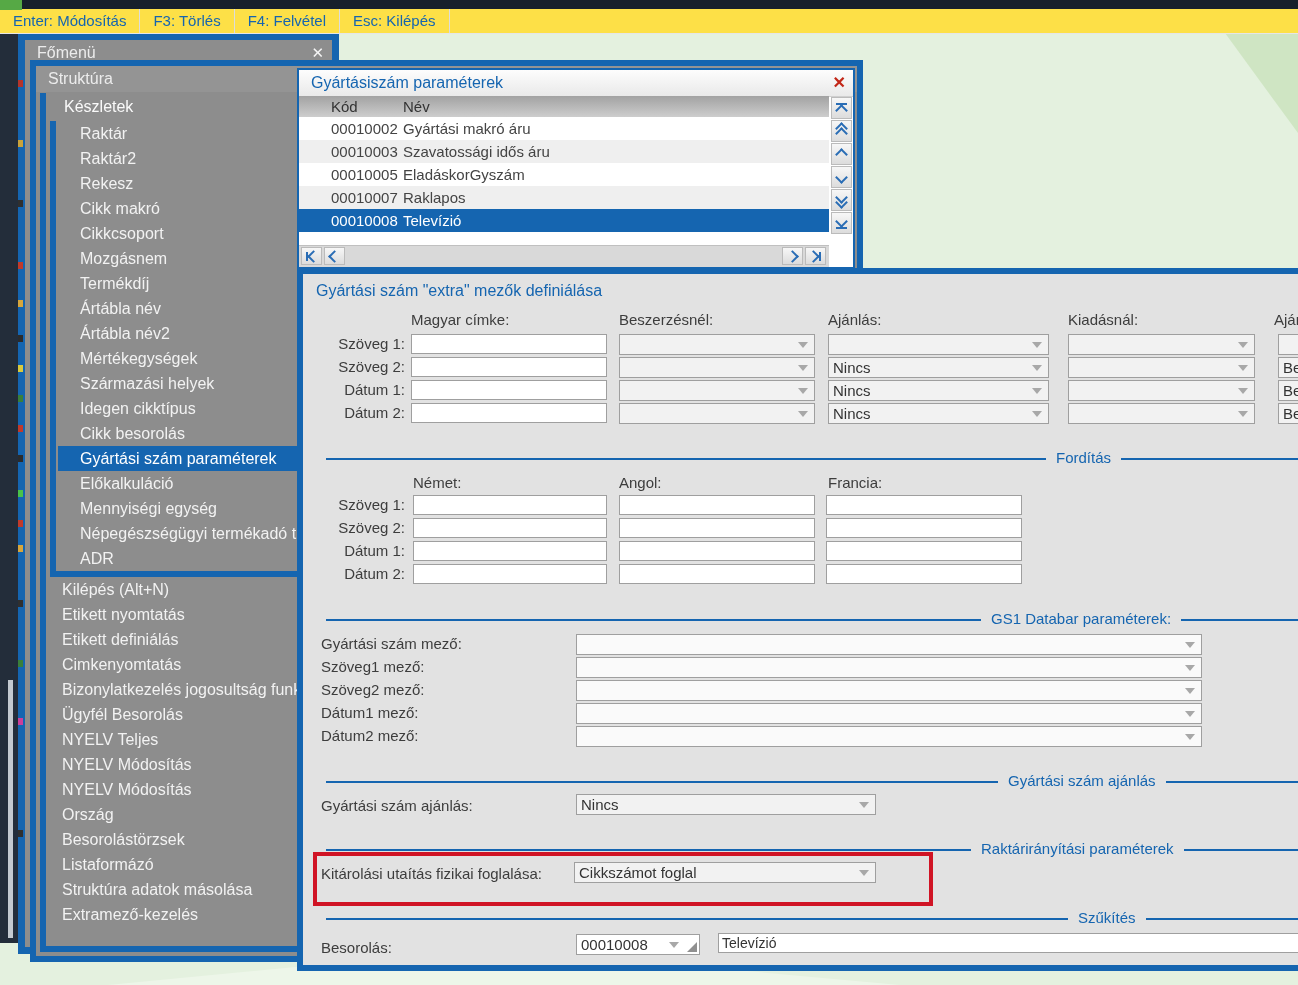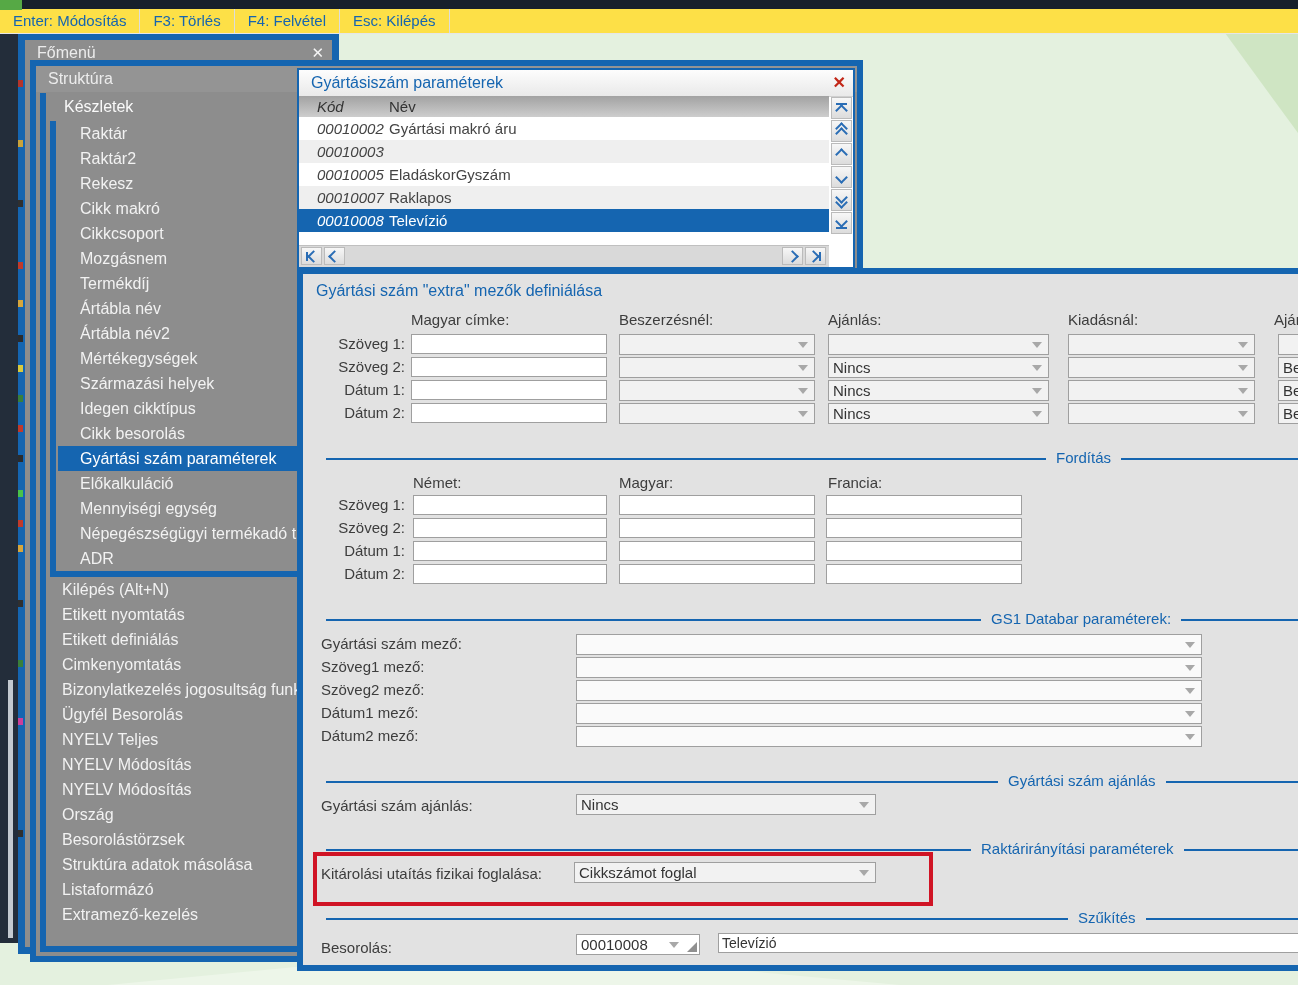--- a/index.html
+++ b/index.html
@@ -51,21 +51,21 @@
   .ltitle{position:absolute;left:0;top:0;right:0;height:26px;background:linear-gradient(#fdfdfd,#e9e9e9);
     border-bottom:1px solid #cfcfcf;}
   .ltext{position:absolute;left:12px;top:0;line-height:26px;font-size:16px;color:#1565b0;}
   .lclose{position:absolute;right:7px;top:0;line-height:25px;font-size:16px;font-weight:bold;color:#c22718;}
   .lheader{position:absolute;left:0;top:26px;width:530px;height:21px;background:linear-gradient(#a2a2a2,#cdcdcd);
     display:flex;font-size:15px;color:#333;line-height:21px;}
   #tbody{position:absolute;left:0;top:47px;width:530px;}
   .trow{height:23px;display:flex;font-size:15px;color:#444;line-height:23px;background:#fff;}
   .trow.talt{background:#efefef;}
   .trow.tsel{background:#1565b0;color:#fff;}
-  .ckod{width:72px;padding-left:18px;font-style:italic;}
+  .ckod{width:72px;padding-left:32px;}
   .cnev{flex:1;}
   #navcol{position:absolute;right:1px;top:27px;width:21px;}
   .navbtn{width:21px;height:22px;margin-bottom:1px;background:linear-gradient(#f7f7f7,#dcdcdc);
     border:1px solid #bbb;box-sizing:border-box;display:flex;flex-direction:column;align-items:center;justify-content:center;}
   .pager{position:absolute;left:0;bottom:0;width:530px;height:21px;background:#d9d9d9;border-top:1px solid #c0c0c0;}
   .pgrp{position:absolute;top:1px;display:flex;gap:2px;}
   #pagerL{left:2px;} #pagerR{right:3px;}
   .pgbtn{width:21px;height:18px;background:linear-gradient(#f7f7f7,#dcdcdc);border:1px solid #bbb;
     box-sizing:border-box;display:flex;align-items:center;justify-content:center;}
 
@@ -159,40 +159,40 @@
         <div class="mitem outer">Etikett nyomtatás</div>
         <div class="mitem outer">Etikett definiálás</div>
         <div class="mitem outer">Cimkenyomtatás</div>
         <div class="mitem outer">Bizonylatkezelés jogosultság funk</div>
         <div class="mitem outer">Ügyfél Besorolás</div>
         <div class="mitem outer">NYELV Teljes</div>
         <div class="mitem outer">NYELV Módosítás</div>
         <div class="mitem outer">NYELV Módosítás</div>
         <div class="mitem outer">Ország</div>
         <div class="mitem outer">Besorolástörzsek</div>
+        <div class="mitem outer">Listaformázó</div>
         <div class="mitem outer">Struktúra adatok másolása</div>
-        <div class="mitem outer">Listaformázó</div>
         <div class="mitem outer">Extramező-kezelés</div>
       </div>
     <div class="inner-left"></div>
   </div>
 
   <div class="formwin" id="formwin">
     <div class="ftitle">Gyártási szám "extra" mezők definiálása</div>
 
     <div class="fcolhdr" style="left:108px;top:37px">Magyar címke:</div>
     <div class="fcolhdr" style="left:316px;top:37px">Beszerzésnél:</div>
     <div class="fcolhdr" style="left:525px;top:37px">Ajánlás:</div>
     <div class="fcolhdr" style="left:765px;top:37px">Kiadásnál:</div>
     <div class="fcolhdr" style="left:971px;top:37px">Ajánla</div>
 
     <div class="divline" style="top:184px"></div>
     <div class="divlabel" style="left:743px;top:175px">Fordítás</div>
     <div class="fcolhdr" style="left:110px;top:200px">Német:</div>
-    <div class="fcolhdr" style="left:316px;top:200px">Magyar:</div>
+    <div class="fcolhdr" style="left:316px;top:200px">Angol:</div>
     <div class="fcolhdr" style="left:525px;top:200px">Francia:</div>
 
     <div class="divline" style="top:345px"></div>
     <div class="divlabel" style="left:678px;top:336px">GS1 Databar paraméterek:</div>
 
     <div class="divline" style="top:507px"></div>
     <div class="divlabel" style="left:695px;top:498px">Gyártási szám ajánlás</div>
     <div class="flabel" style="left:18px;top:522px">Gyártási szám ajánlás:</div>
 
     <div class="divline" style="top:575px"></div>
@@ -337,20 +337,21 @@
       <span class="ckod">Kód</span>
       <span class="cnev">Név</span>
     </div>
     <div id="tbody">
         <div class="trow">
           <span class="ckod">00010002</span>
           <span class="cnev">Gyártási makró áru</span>
         </div>
         <div class="trow talt">
           <span class="ckod">00010003</span>
+          <span class="cnev">Szavatossági idős áru</span>
         </div>
         <div class="trow">
           <span class="ckod">00010005</span>
           <span class="cnev">EladáskorGyszám</span>
         </div>
         <div class="trow talt">
           <span class="ckod">00010007</span>
           <span class="cnev">Raklapos</span>
         </div>
         <div class="trow tsel">

